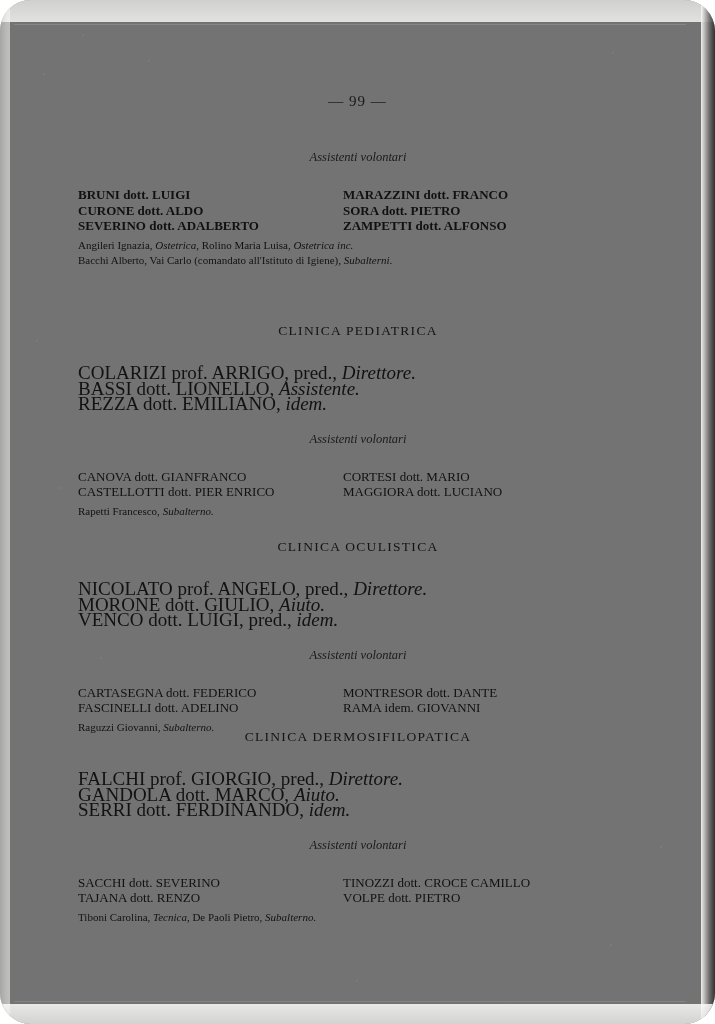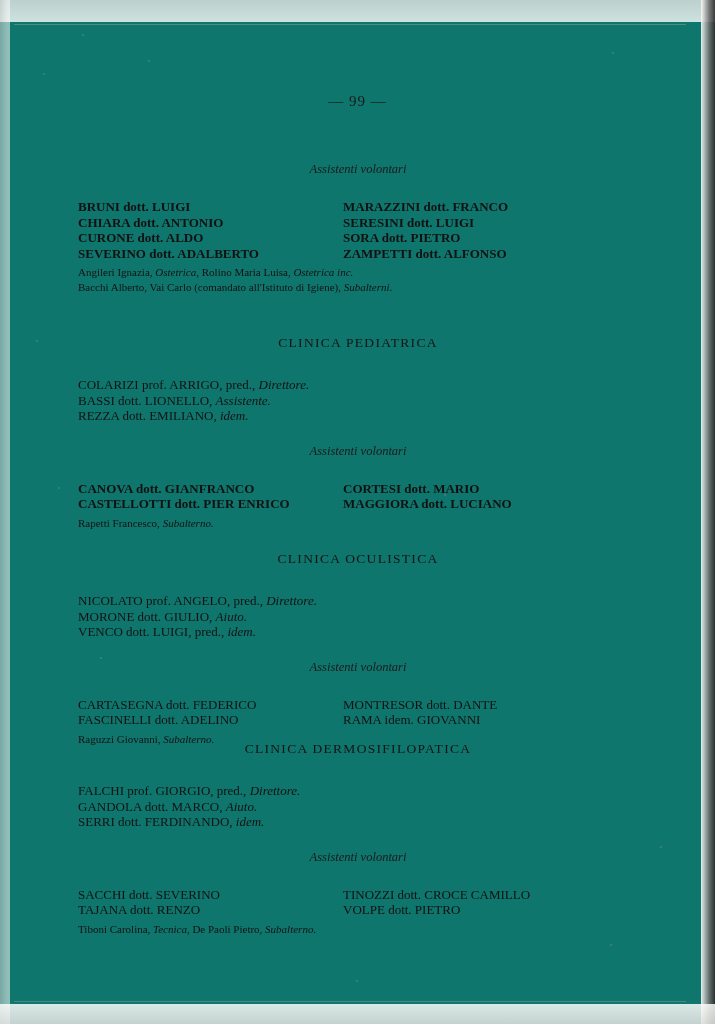--- a/index.html
+++ b/index.html
@@ -4,24 +4,25 @@
 <style>
   html, body {
     margin: 0;
     padding: 0;
     background: #ffffff;
   }
   .page {
     position: relative;
     width: 715px;
     height: 1024px;
-    background: #0f766e;
+    background: #737373;
     overflow: hidden;
     font-family: "Liberation Serif", serif;
     color: #111;
+    border-radius: 31px;
   }
   
   .edge-left {
     position: absolute;
     left: 0; top: 0;
     width: 10px; height: 1024px;
     background: linear-gradient(90deg,#cfcfcf 0%, #f2f2f0 60%, #fdfdfb 100%);
     opacity: .55;
   }
   .edge-right-dark {
@@ -73,41 +74,40 @@
     text-align: center;
     font-size: 15px;
     letter-spacing: 1px;
     color: #1a1a1a;
   }
 
   .block {
     position: absolute;
     left: 78px;
     width: 560px;
-    margin-top: 12px;
   }
 
   .sect-title {
     text-align: center;
     font-size: 13.5px;
     letter-spacing: 1.3px;
     color: #141414;
     margin: 0;
   }
 
   .subhead {
     text-align: center;
     font-style: italic;
     font-size: 12.5px;
     color: #1a1a1a;
     margin: 0;
   }
 
   .lines {
-    font-size: 13px;
+    font-size: 19px;
     line-height: 15.6px;
     color: #121212;
   }
   .lines .ln {
     white-space: nowrap;
   }
   .lines .ln em {
     font-style: italic;
   }
 
@@ -173,24 +173,20 @@
     <div class="folio">— 99 —</div>
 
     <div class="block" style="top:150px;">
       <div class="subhead">Assistenti volontari</div>
       <div class="two-col" style="margin-top:22px;font-weight:bold;">
         <div class="row">
           <span class="c1">BRUNI dott. LUIGI</span>
           <span class="c2">MARAZZINI dott. FRANCO</span>
         </div>
         <div class="row">
-          <span class="c1">CHIARA dott. ANTONIO</span>
-          <span class="c2">SERESINI dott. LUIGI</span>
-        </div>
-        <div class="row">
           <span class="c1">CURONE dott. ALDO</span>
           <span class="c2">SORA dott. PIETRO</span>
         </div>
         <div class="row">
           <span class="c1">SEVERINO dott. ADALBERTO</span>
           <span class="c2">ZAMPETTI dott. ALFONSO</span>
         </div>
       </div>
       <div class="lines small" style="margin-top:4px;">
         <div class="ln">Angileri Ignazia, <em>Ostetrica</em>, Rolino Maria Luisa, <em>Ostetrica inc.</em></div>
@@ -199,21 +195,21 @@
     </div>
 
     <div class="block" style="top:323px;">
       <div class="sect-title">CLINICA PEDIATRICA</div>
       <div class="lines" style="margin-top:26px;">
         <div class="ln">COLARIZI prof. ARRIGO, pred., <em>Direttore.</em></div>
         <div class="ln">BASSI dott. LIONELLO, <em>Assistente.</em></div>
         <div class="ln">REZZA dott. EMILIANO, <em>idem.</em></div>
       </div>
       <div class="subhead" style="margin-top:20px;">Assistenti volontari</div>
-      <div class="two-col" style="margin-top:22px;font-weight:bold;">
+      <div class="two-col" style="margin-top:22px;">
         <div class="row">
           <span class="c1">CANOVA dott. GIANFRANCO</span>
           <span class="c2">CORTESI dott. MARIO</span>
         </div>
         <div class="row">
           <span class="c1">CASTELLOTTI dott. PIER ENRICO</span>
           <span class="c2">MAGGIORA dott. LUCIANO</span>
         </div>
       </div>
       <div class="lines small" style="margin-top:4px;">

